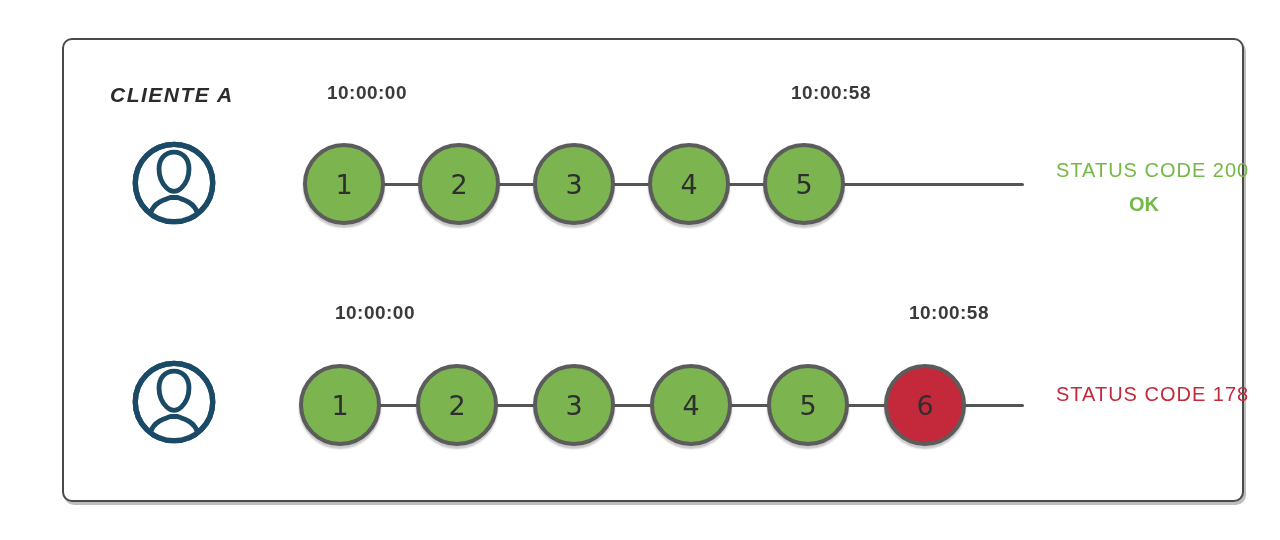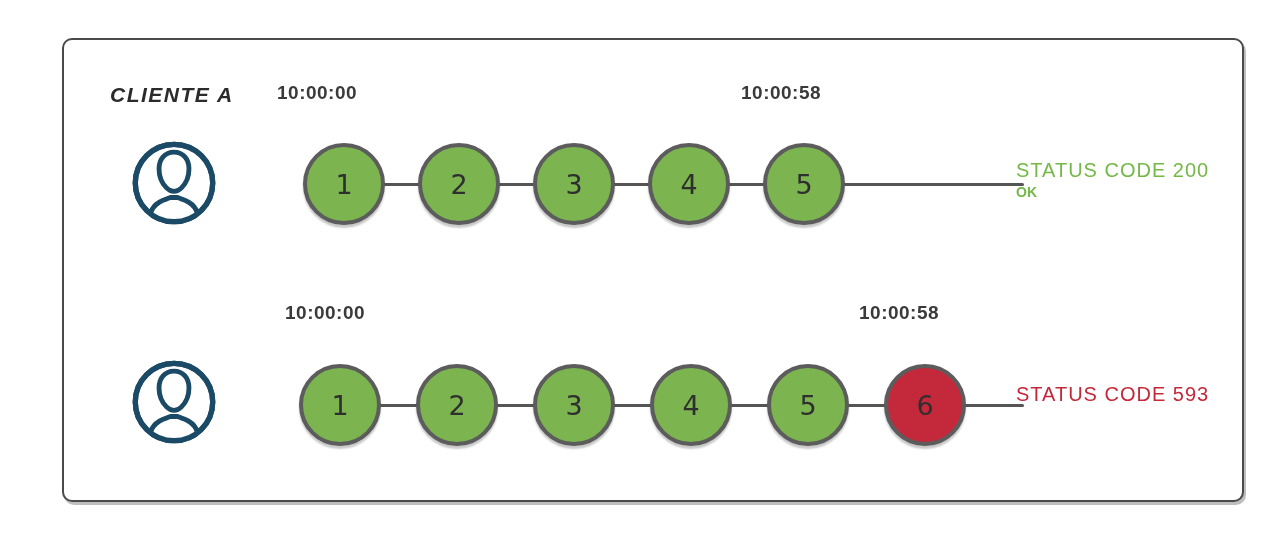--- a/index.html
+++ b/index.html
@@ -4,21 +4,21 @@
 <style>
   html,body{margin:0;padding:0;width:1280px;height:540px;background:#ffffff;overflow:hidden;
     font-family:"Liberation Sans", sans-serif;}
   .canvas{position:relative;width:1280px;height:448px;}
   .frame{position:absolute;left:62px;top:38px;width:1178px;height:460px;background:#ffffff;
     border:2.5px solid #4a4a4a;border-radius:10px;box-shadow:2px 3px 0 rgba(110,110,110,.45);}
   .client-label{position:absolute;font-style:italic;font-weight:700;font-size:21px;
     letter-spacing:1.5px;color:#2b2b2b;white-space:nowrap;}
   .pos-a-label{left:46px;top:43px;}
   .pos-b-label{left:42px;top:263px;}
-  .timestamp{position:absolute;width:130px;text-align:left;font-weight:700;font-size:19px;
+  .timestamp{position:absolute;width:130px;text-align:right;font-weight:700;font-size:19px;
     letter-spacing:.5px;color:#3a3a3a;white-space:nowrap;}
   .pos-a-ts-start{left:213px;top:42px;}
   .pos-a-ts-end{left:677px;top:42px;}
   .pos-b-ts-start{left:221px;top:262px;}
   .pos-b-ts-end{left:795px;top:262px;}
   .avatar{position:absolute;width:88px;height:88px;}
   .pos-a-avatar{left:66px;top:99px;}
   .pos-b-avatar{left:66px;top:318px;}
   .track{position:absolute;height:3px;background:#555555;border-radius:2px;}
   .pos-a-track{left:280px;top:143px;width:680px;}
@@ -26,25 +26,25 @@
   .node{position:absolute;width:82px;height:82px;border-radius:50%;box-sizing:border-box;
     border:4px solid #5c5c5c;display:flex;align-items:center;justify-content:center;
     box-shadow:0 3px 2px rgba(0,0,0,.22);}
   .node[data-status="ok"]{background:#7cb450;}
   .node[data-status="blocked"]{background:#c4293b;}
   .node-num{font-size:27px;color:#2f2f2f;font-family:"DejaVu Sans", sans-serif;}
   .a1{left:239px;top:103px;} .a2{left:354px;top:103px;} .a3{left:469px;top:103px;}
   .a4{left:584px;top:103px;} .a5{left:699px;top:103px;}
   .b1{left:235px;top:324px;} .b2{left:352px;top:324px;} .b3{left:469px;top:324px;}
   .b4{left:586px;top:324px;} .b5{left:703px;top:324px;} .b6{left:820px;top:324px;}
-  .status{position:absolute;left:952px;width:176px;text-align:left;line-height:1.2;}
+  .status{position:absolute;left:992px;width:176px;text-align:center;line-height:1.2;}
   .pos-a-status{top:118px;}
   .pos-b-status{top:342px;}
   .status-title{font-size:20px;letter-spacing:1px;white-space:nowrap;}
-  .status-sub{font-size:14px;font-weight:700;margin-top:2px;white-space:nowrap;}
+  .status-sub{font-size:20px;font-weight:700;margin-top:10px;white-space:nowrap;}
   .status[data-status="success"]{color:#74b847;}
   .status[data-status="error"]{color:#c4293b;}
 </style>
 </head>
 <body>
 
 <div class="canvas">
   <div class="frame">
 
     <div class="client-label pos-a-label">CLIENTE A</div>
@@ -124,17 +124,17 @@
       <span class="node-num">4</span>
     </div>
     <div class="node b5" data-status="ok">
       <span class="node-num">5</span>
     </div>
     <div class="node b6" data-status="blocked">
       <span class="node-num">6</span>
     </div>
 
     <div class="status pos-b-status" data-status="error">
-      <div class="status-title">STATUS CODE 593</div>
+      <div class="status-title">STATUS CODE 178</div>
     </div>
 
   </div>
 </div>
 
 </body></html>

